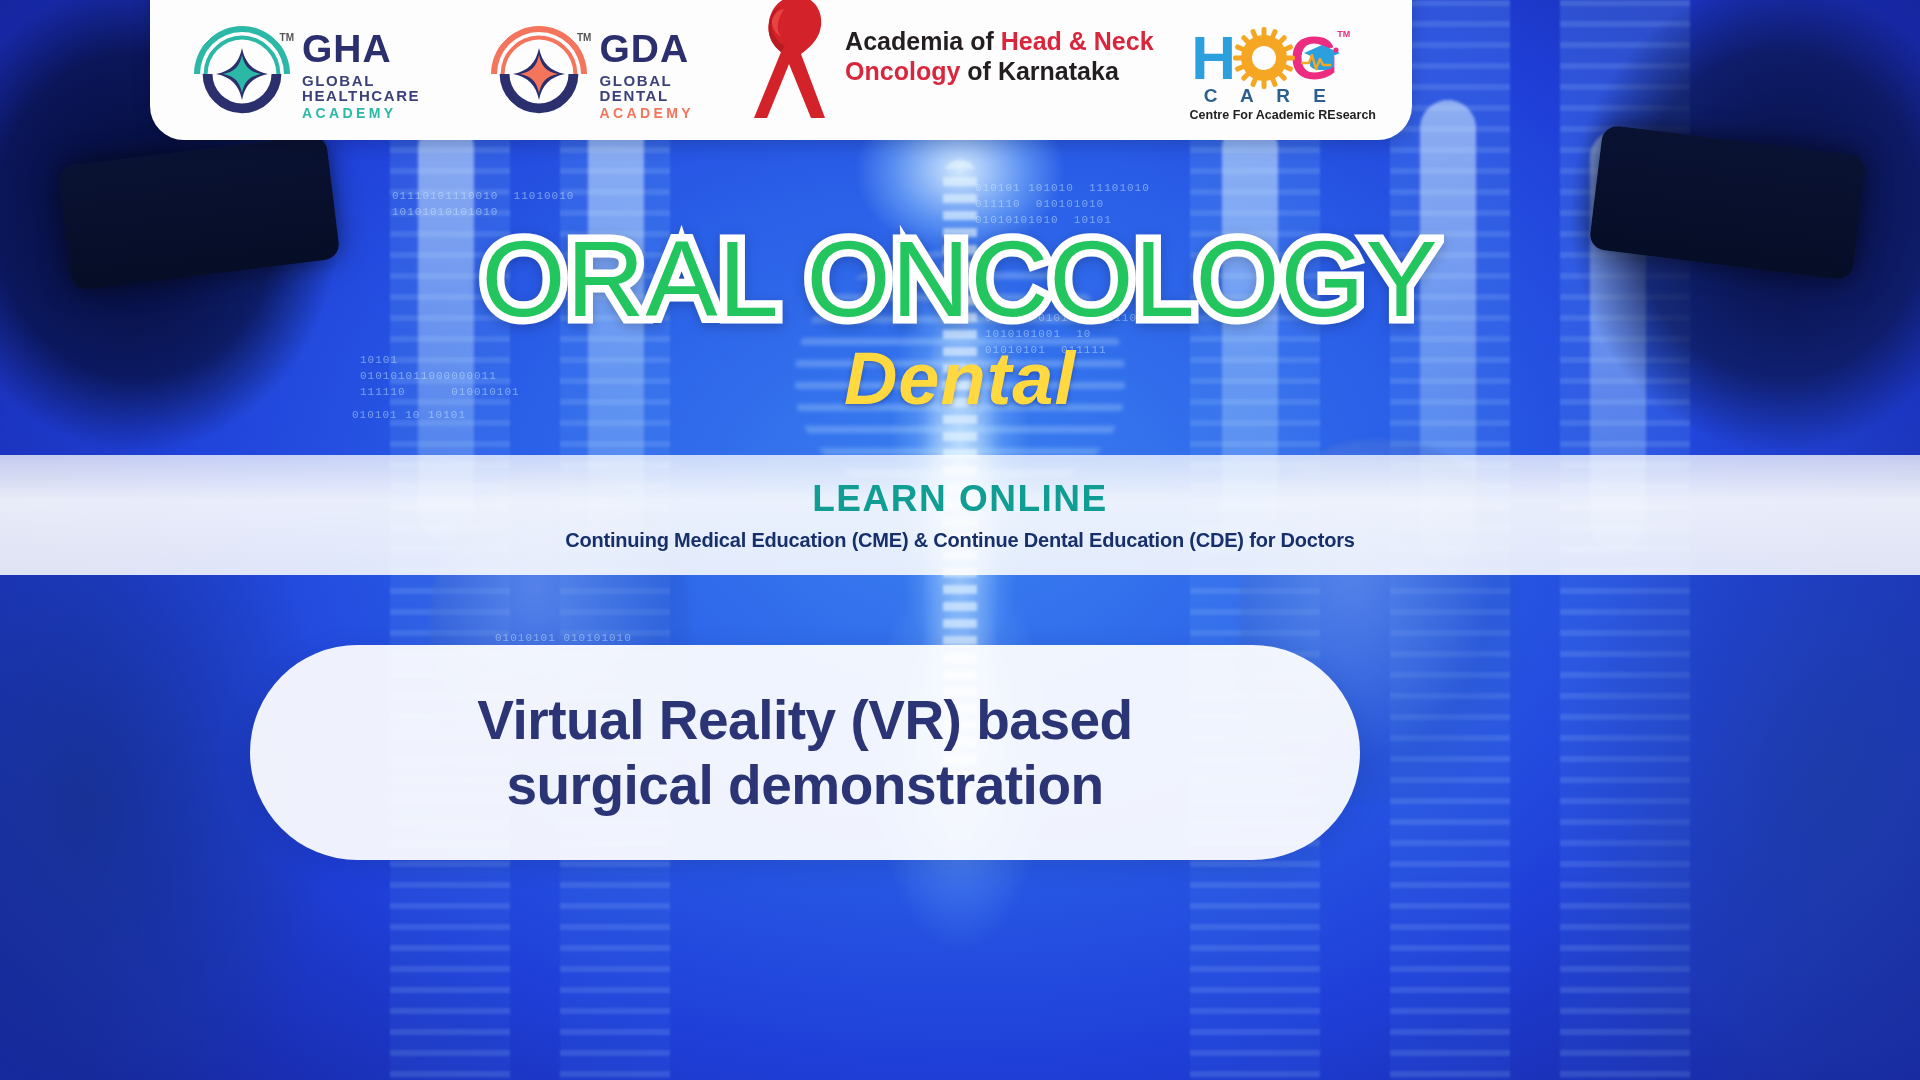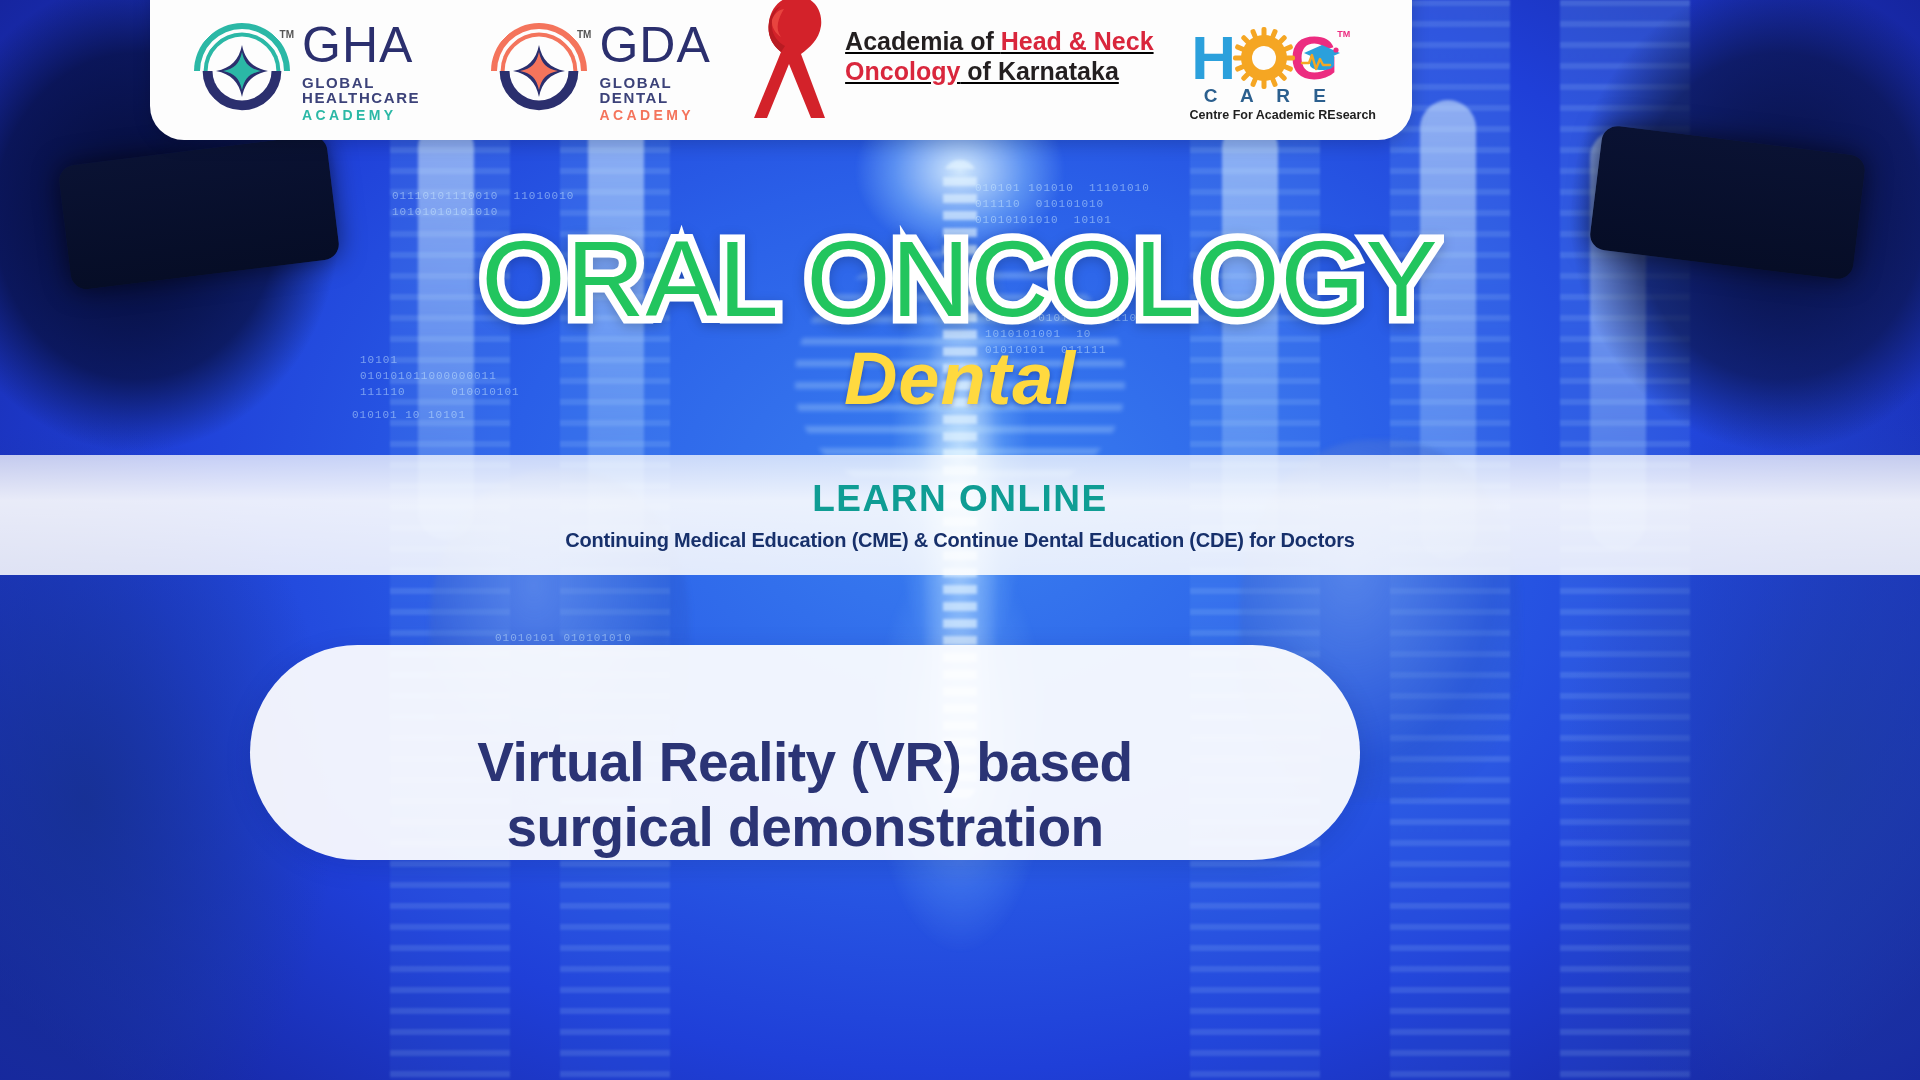--- a/index.html
+++ b/index.html
@@ -121,34 +121,34 @@
                   border:12px solid #2b2f6e; border-color:transparent transparent #2b2f6e #2b2f6e; transform:rotate(-45deg) scale(.82); }
   .gda .arc-out { border:6px solid #f4745c; border-color:#f4745c #f4745c transparent transparent; transform:rotate(-45deg); }
   .gda .arc-in  { border:5px solid #f4745c; border-color:#f4745c #f4745c transparent transparent; transform:rotate(-45deg) scale(.80); }
   .gda .arc-bot { position:absolute; left:0; top:0; width:96px; height:96px; border-radius:50%; box-sizing:border-box;
                   border:12px solid #2b2f6e; border-color:transparent transparent #2b2f6e #2b2f6e; transform:rotate(-45deg) scale(.82); }
   .star { position:absolute; left:50%; top:50%; transform:translate(-50%,-50%); width:56px; height:56px; }
   .tm { position:absolute; right:-4px; top:6px; font-size:10px; font-weight:700; color:#555; }
 
   .logo-txt { margin-left:12px; line-height:1; }
   .logo-txt .big {
-    font-size:50px; font-weight:400; color:#2b2f6e; letter-spacing:1px;
+    font-size:39px; font-weight:700; color:#2b2f6e; letter-spacing:1px;
   }
   .logo-txt .sub {
     font-size:15px; font-weight:700; color:#3c4279; letter-spacing:1.6px; margin-top:5px;
   }
   .logo-txt .sub2 {
     font-size:14px; font-weight:700; letter-spacing:3.4px; margin-top:3px;
   }
   .gha-acc { color:#2bb8a6; }
   .gda-acc { color:#f4745c; }
 
   
   .ahno { display:flex; align-items:center; }
-  .ahno-txt { margin-left:8px; line-height:1.22;text-decoration:underline; }
+  .ahno-txt { margin-left:8px; line-height:1.22; }
   .ahno-txt .l1, .ahno-txt .l2 { font-size:25px; font-weight:800; color:#231f20; white-space:nowrap; }
   .ahno-red { color:#d9263c; }
 
   
   .hcg { display:flex; flex-direction:column; align-items:center; }
   .hcg-row { display:flex; align-items:center; position:relative; }
   .hcg-h { font-size:62px; font-weight:800; color:#2ba0dc; line-height:.92; }
   .hcg-g { font-size:62px; font-weight:800; color:#ec2c80; line-height:.92; margin-left:-2px; }
   .hcg-c { position:relative; width:62px; height:62px; margin:0 -3px; }
   .hcg-care { font-size:19px; font-weight:700; color:#2b5f8e; letter-spacing:9px; margin-top:-4px; padding-left:9px; }
@@ -189,21 +189,21 @@
   .band-bot {
     margin-top:9px; font-size:20px; font-weight:700; color:#17306b; letter-spacing:-.2px;
   }
 
   
   .vr-card {
     position:absolute; left:250px; top:645px;
     width:1110px; height:215px;
     background:rgba(255,255,255,.93);
     border-radius:110px;
-    display:flex; flex-direction:column; align-items:center; justify-content:flex-end;
+    display:flex; flex-direction:column; align-items:center; justify-content:center;
     z-index:12;
     box-shadow:0 6px 26px rgba(10,25,90,.16);
   }
   .vr-line {
     font-size:55px; font-weight:800; color:#2b3475; letter-spacing:-.5px; line-height:1.18;
     text-align:center;
   }
 </style>
 </head>
 <body>

